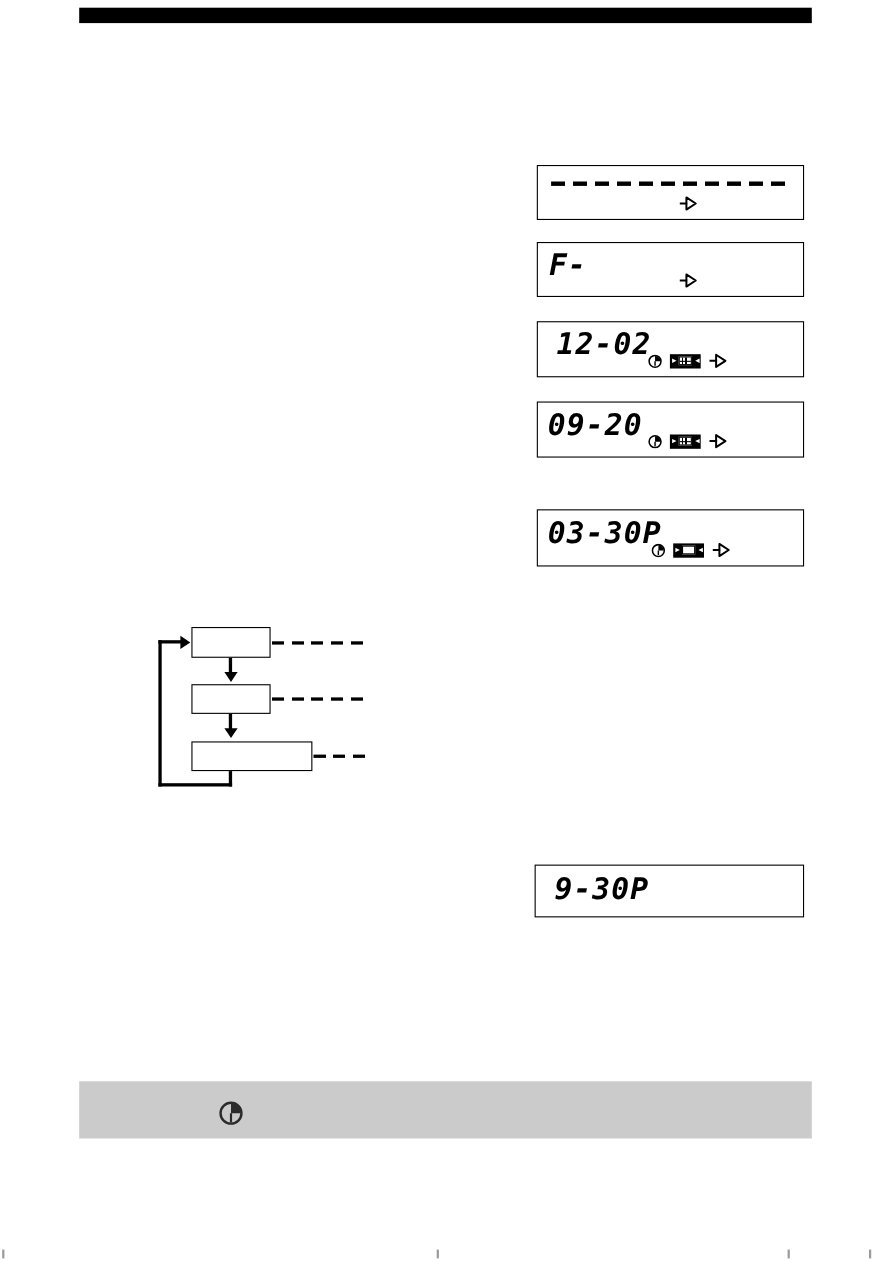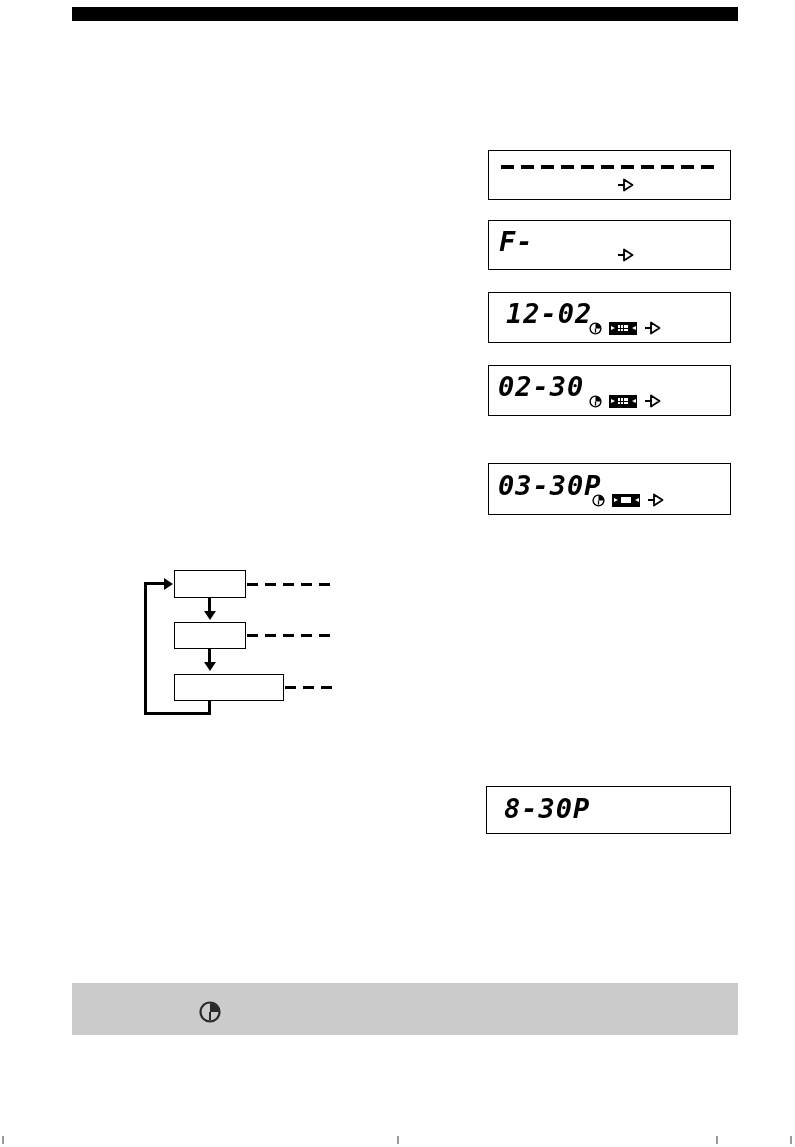--- a/index.html
+++ b/index.html
@@ -152,21 +152,21 @@
         <span class="win segmented"></span>
         <i class="arr r"></i>
       </span>
       <svg class="ico" width="18" height="14" viewBox="0 0 18 14">
         <path d="M1 7 H8 M7 1.5 L15.5 7 L7 12.5 Z" fill="none" stroke="#000" stroke-width="1.8" stroke-linejoin="round"></path>
       </svg>
     </div>
   </div>
 
   <div class="lcd" style="left:488px;top:365px;width:243px;height:51px;">
-    <span class="lcd-text" style="left:9px;top:7px;">02-30</span>
+    <span class="lcd-text" style="left:9px;top:7px;">09-20</span>
     <div class="icon-row" style="left:100px;top:27px;">
       <svg class="ico" width="13" height="13" viewBox="0 0 13 13">
         <circle cx="6.5" cy="6.5" r="5.4" fill="none" stroke="#000" stroke-width="1.4"></circle>
         <path d="M6.5 6.5 V1.6 A4.9 4.9 0 0 1 11.4 6.5 Z" fill="#000"></path>
         <path d="M6.5 6.5 L6.5 10.6" stroke="#000" stroke-width="1.3"></path>
       </svg>
       <span class="tape">
         <i class="arr l"></i>
         <span class="win segmented"></span>
         <i class="arr r"></i>
@@ -190,21 +190,21 @@
         <span class="win"></span>
         <i class="arr r"></i>
       </span>
       <svg class="ico" width="18" height="14" viewBox="0 0 18 14">
         <path d="M1 7 H8 M7 1.5 L15.5 7 L7 12.5 Z" fill="none" stroke="#000" stroke-width="1.8" stroke-linejoin="round"></path>
       </svg>
     </div>
   </div>
 
   <div class="lcd" style="left:486px;top:786px;width:245px;height:48px;">
-    <span class="lcd-text" style="left:17px;top:8px;">8-30P</span>
+    <span class="lcd-text" style="left:17px;top:8px;">9-30P</span>
   </div>
 
   <div class="flow">
 
     <div class="fline" style="left:14px;top:22px;width:3px;height:133px;"></div>
     <div class="fline" style="left:14px;top:152px;width:67px;height:3px;"></div>
     <div class="fline" style="left:78px;top:130px;width:3px;height:25px;"></div>
     <div class="fline" style="left:14px;top:22px;width:22px;height:3px;"></div>
     <div class="farrow-right" style="left:34px;top:17.5px;"></div>
 

